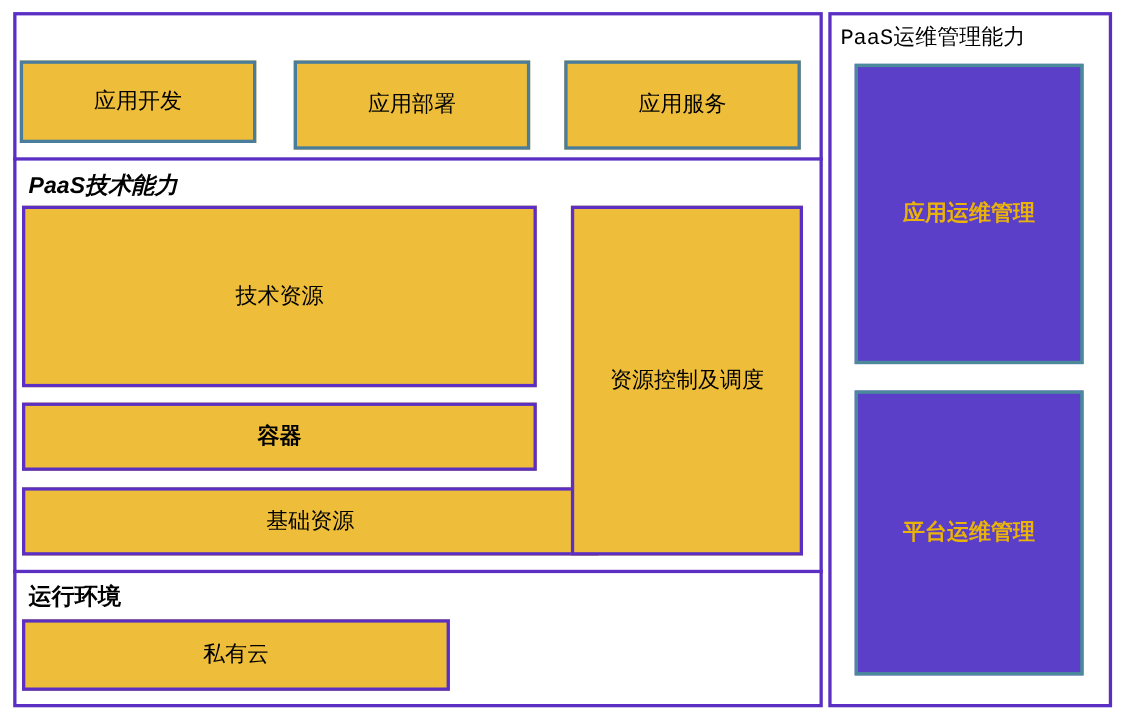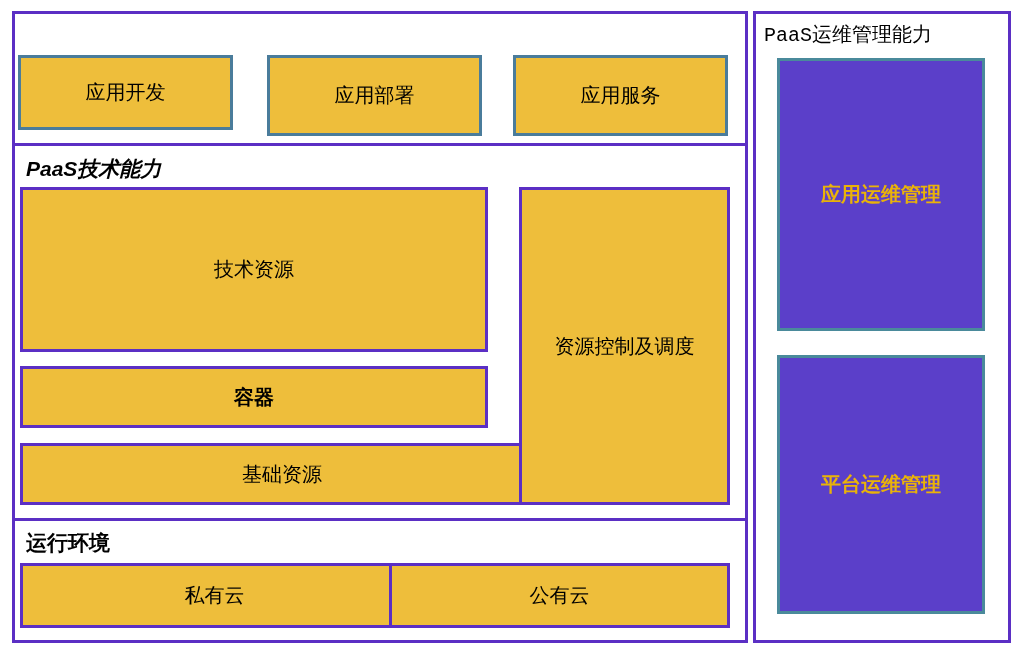--- a/index.html
+++ b/index.html
@@ -142,23 +142,20 @@
   </div>
   <div class="box box-gold-purple b-sched">
     <span class="box-label" style="max-width:172px;">资源控制及调度</span>
   </div>
 
   <div class="heading heading-bold" style="left:26px; top:532px;">运行环境</div>
 
   <div class="box box-gold-purple b-private">
     <span class="box-label">私有云</span>
   </div>
-  <div class="box box-gold-purple b-public">
-    <span class="box-label">公有云</span>
-  </div>
 
   <div class="panel panel-right"></div>
 
   <div class="heading heading-plain" style="left:764px; top:26px;">PaaS运维管理能力</div>
 
   <div class="box box-purple b-app-ops">
     <span class="box-label">应用运维管理</span>
   </div>
   <div class="box box-purple b-plat-ops">
     <span class="box-label">平台运维管理</span>

